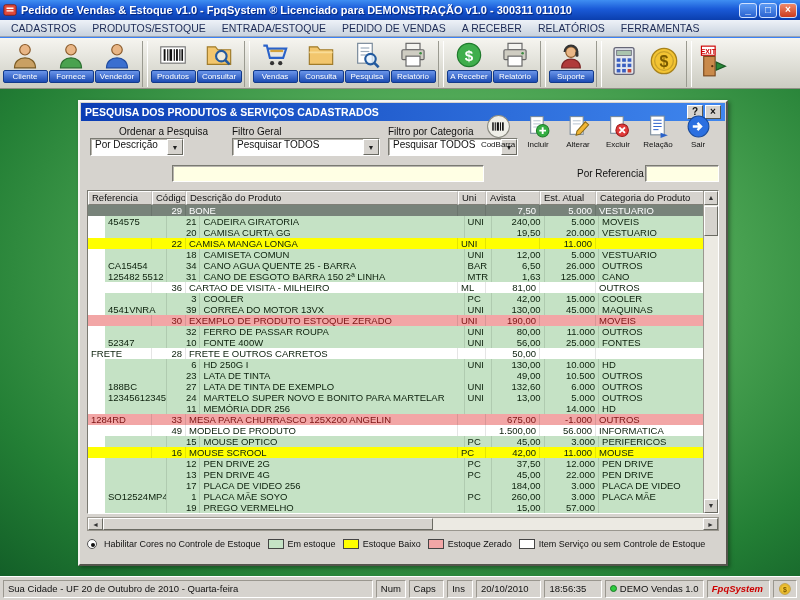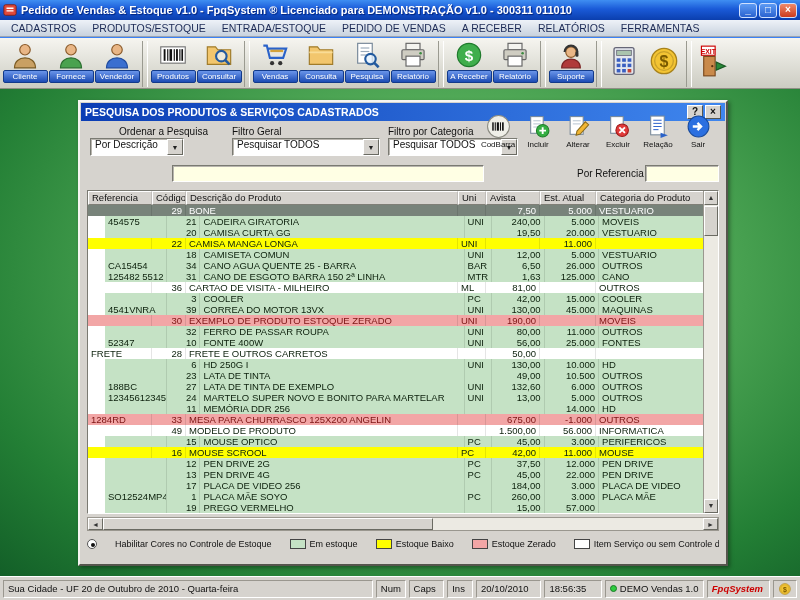--- a/index.html
+++ b/index.html
@@ -97,21 +97,21 @@
   .hscroll{position:absolute;top:415px;left:7px;width:632px;height:14px;background:#eceae3;
     border:1px solid #9a978f;display:flex;}
   .hbtn{width:15px;height:100%;background:#d6d3ce;border:1px solid;border-color:#fff #6a6a62 #6a6a62 #fff;
     font-size:7px;text-align:center;line-height:11px;color:#333;}
   .hthumb{width:330px;height:100%;background:#d6d3ce;border:1px solid;border-color:#fff #6a6a62 #6a6a62 #fff;}
   .hspacer{flex:1;}
   .hbtn-r{margin-left:auto;}
 
   
   .legend{position:absolute;top:434px;left:7px;width:632px;height:16px;display:flex;
-    align-items:center;font-size:9px;color:#111;gap:18px;white-space:nowrap;overflow:hidden;}
+    align-items:center;font-size:9px;color:#111;gap:7px;white-space:nowrap;overflow:hidden;}
   .radio{width:10px;height:10px;border-radius:50%;background:#fff;border:1px solid #555;
     position:relative;flex:0 0 auto;}
   .radio::after{content:"";position:absolute;left:2.5px;top:2.5px;width:4px;height:4px;border-radius:50%;background:#111;}
   .legend-item{display:flex;align-items:center;gap:4px;}
   .swatch{width:16px;height:10px;border:1px solid #444;flex:0 0 auto;}
 
   
   .statusbar{position:absolute;bottom:0;left:0;right:0;height:24px;background:#d6d3ce;
     border-top:1px solid #fff;display:flex;align-items:center;gap:3px;padding:0 3px;font-size:9.5px;color:#111;}
   .panel{height:18px;border:1px solid;border-color:#9a978f #fff #fff #9a978f;

